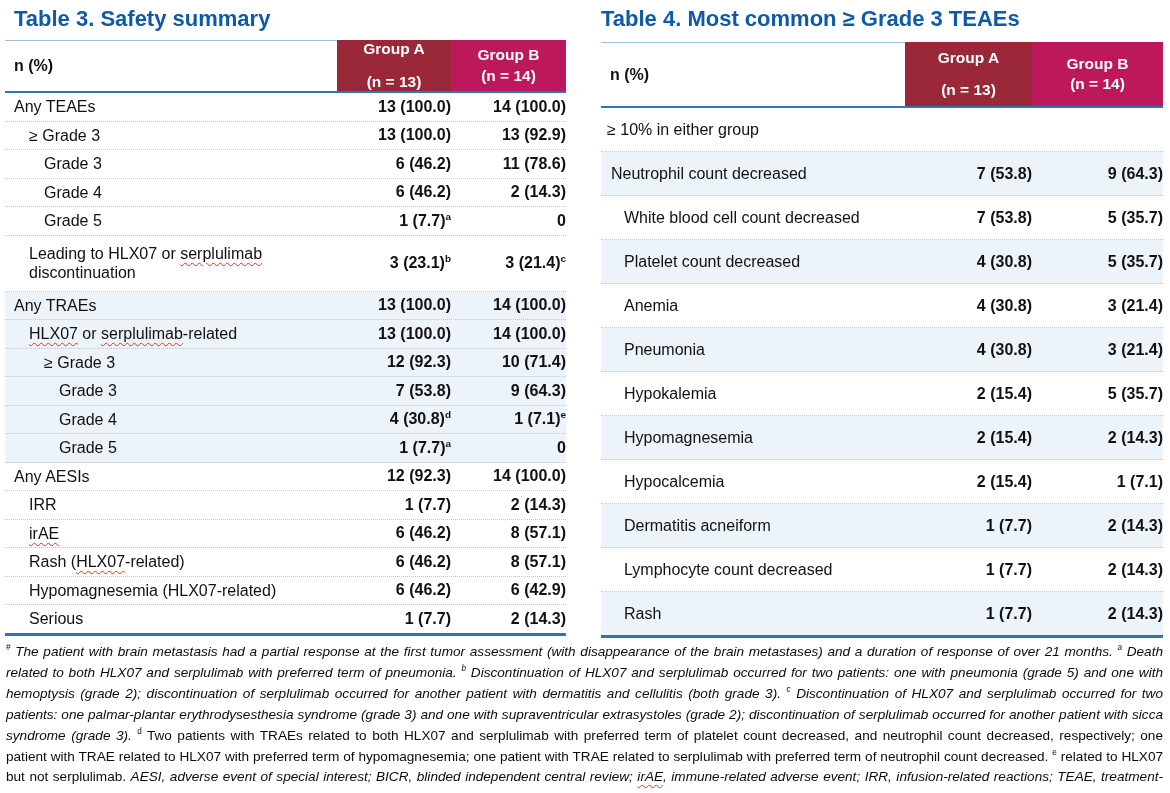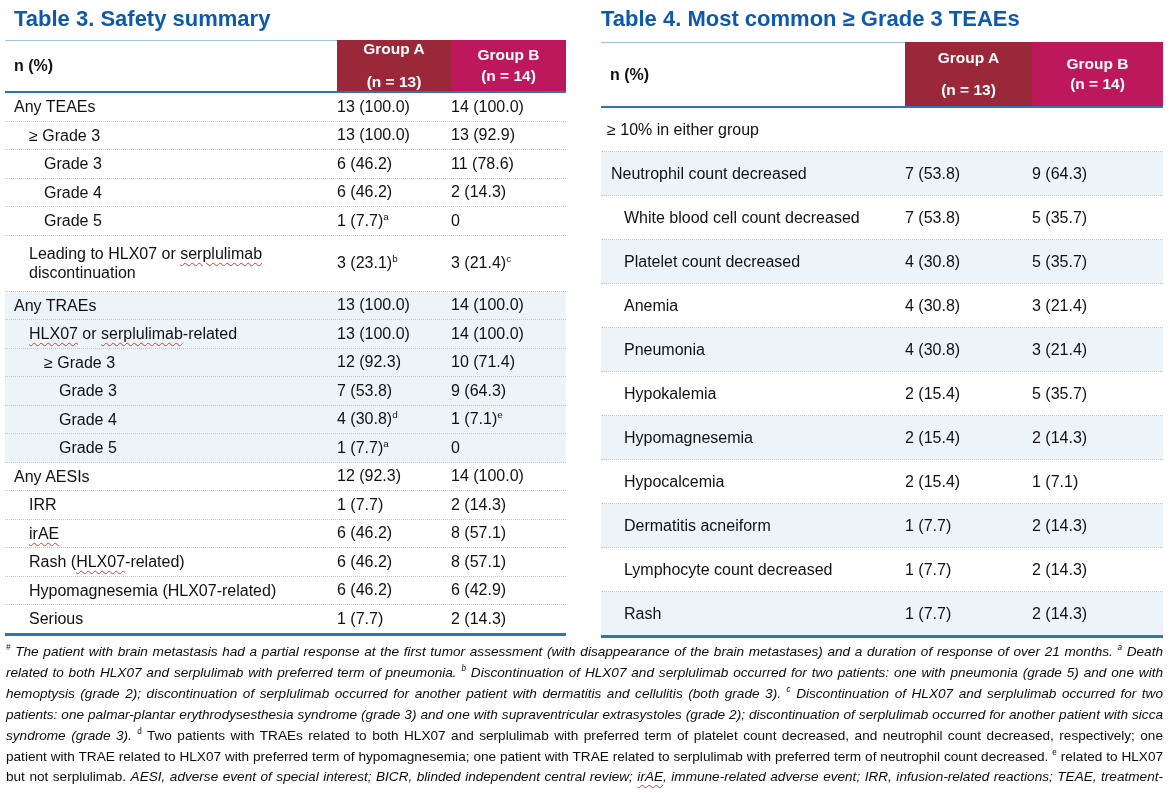--- a/index.html
+++ b/index.html
@@ -28,21 +28,21 @@
   #tbl4 .gh.a{width:127px;} #tbl4 .gh.b{width:131px;}
 
   .tbody{border-bottom:3px solid #2E75B6;}
   .trow{display:flex;align-items:center;border-bottom:1px dotted #A9CCE8;font-size:16px;background:#fff;}
   .trow:last-child{border-bottom:none;}
   #tbl3 .trow{height:27.5px;}
   #tbl3 .trow.tall{height:55px;}
   #tbl4 .trow{height:43px;}
   .trow.tint{background:#ECF3F9;}
   .cell.label{flex:1;line-height:1.2;padding-right:4px;}
-  .val{text-align:left;position:relative;}
+  .val{text-align:right;position:relative;font-weight:bold;}
   #tbl3 .val.a{width:114px;} #tbl3 .val.b{width:115px;}
   #tbl4 .val.a{width:127px;} #tbl4 .val.b{width:131px;}
 
   .sup{font-size:62%;vertical-align:super;line-height:0;}
   .sq{text-decoration-line:underline;text-decoration-style:wavy;text-decoration-color:#E3342A;
       text-decoration-thickness:1px;text-underline-offset:3px;margin-top:36px;}
 
   .footnote{position:absolute;left:6px;top:642px;width:1157px;font-size:13.6px;
             line-height:20.9px;text-align:justify;color:#0b0b0b;}
   .footnote .i{font-style:italic;}

